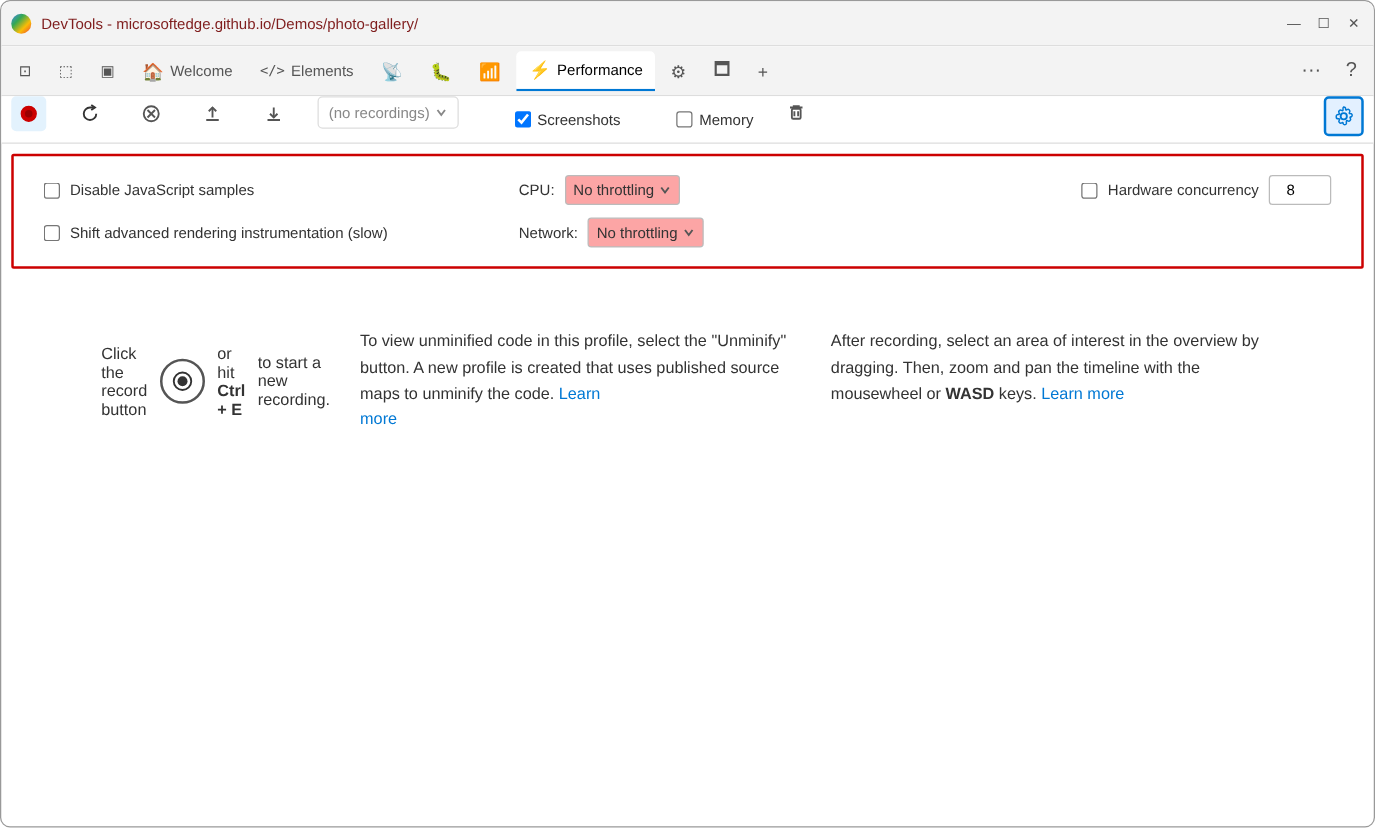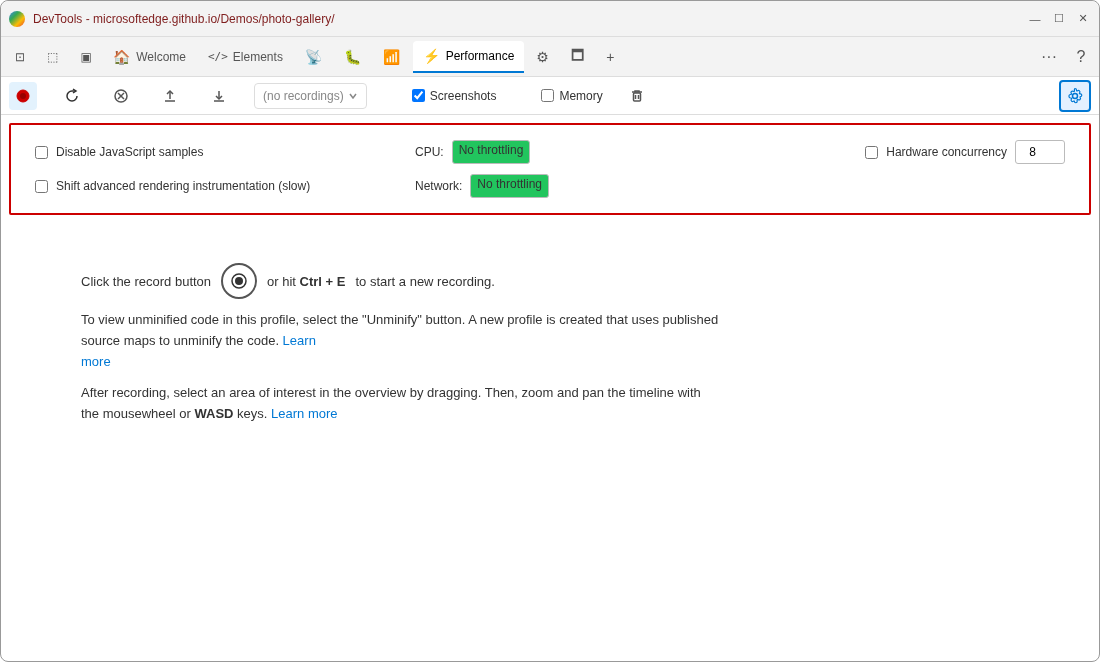--- a/index.html
+++ b/index.html
@@ -100,21 +100,20 @@
       justify-content: center;
       border-radius: 4px;
       cursor: pointer;
       font-size: 16px;
       color: #555;
     }
 
     
     .toolbar {
       display: flex;
-      align-items: center;
       height: 38px;
       background: #fff;
       border-bottom: 1px solid #ddd;
       padding: 0 8px;
       gap: 21px;
     }
     .toolbar-btn {
       width: 28px;
       height: 28px;
       display: flex;
@@ -211,43 +210,42 @@
       font-size: 12px;
       color: #333;
     }
     .settings-dropdown {
       display: flex;
       align-items: center;
       gap: 4px;
       padding: 2px 6px;
       border: 1px solid #bbb;
       border-radius: 3px;
-      background: #22c55e;
+      background: #fca5a5;
       cursor: pointer;
       font-size: 12px;
       color: #333;
       height: 24px;
-      flex-direction: column;
     }
     .hw-input {
       width: 50px;
       height: 24px;
       border: 1px solid #bbb;
       border-radius: 3px;
       padding: 0 6px;
       font-size: 12px;
       text-align: center;
     }
 
     
     .main-content {
       padding: 40px 80px;
       display: flex;
-      flex-direction: column;
-      gap: 11px;
+      flex-direction: row;
+      gap: 24px;
     }
     .hint-row {
       display: flex;
       align-items: center;
       gap: 10px;
       font-size: 13px;
       color: #333;
     }
     .hint-icon-circle {
       width: 36px;

